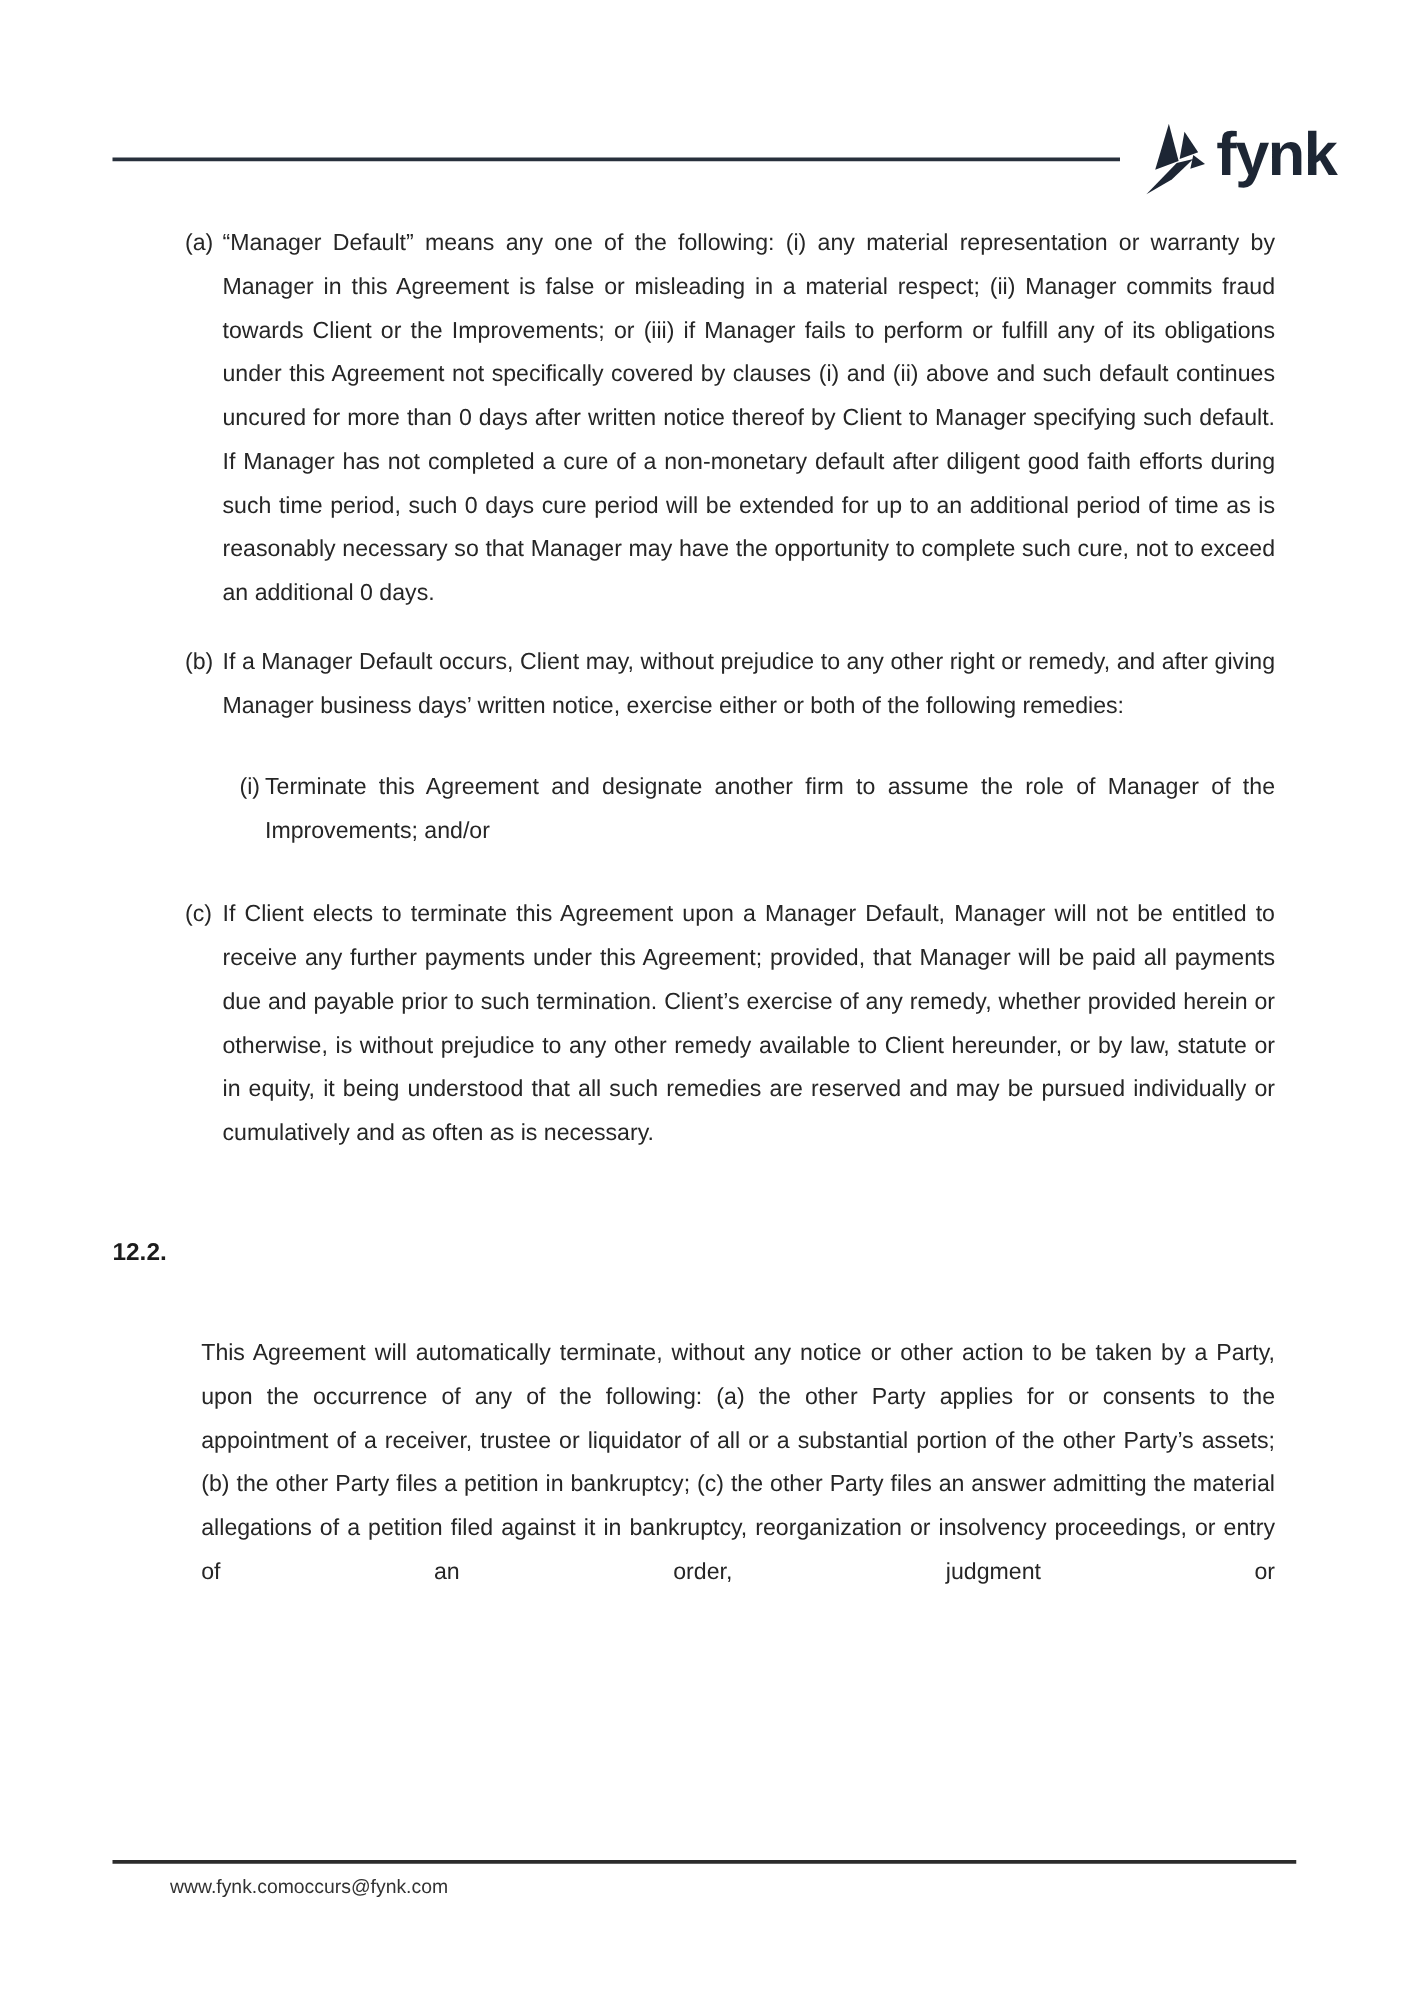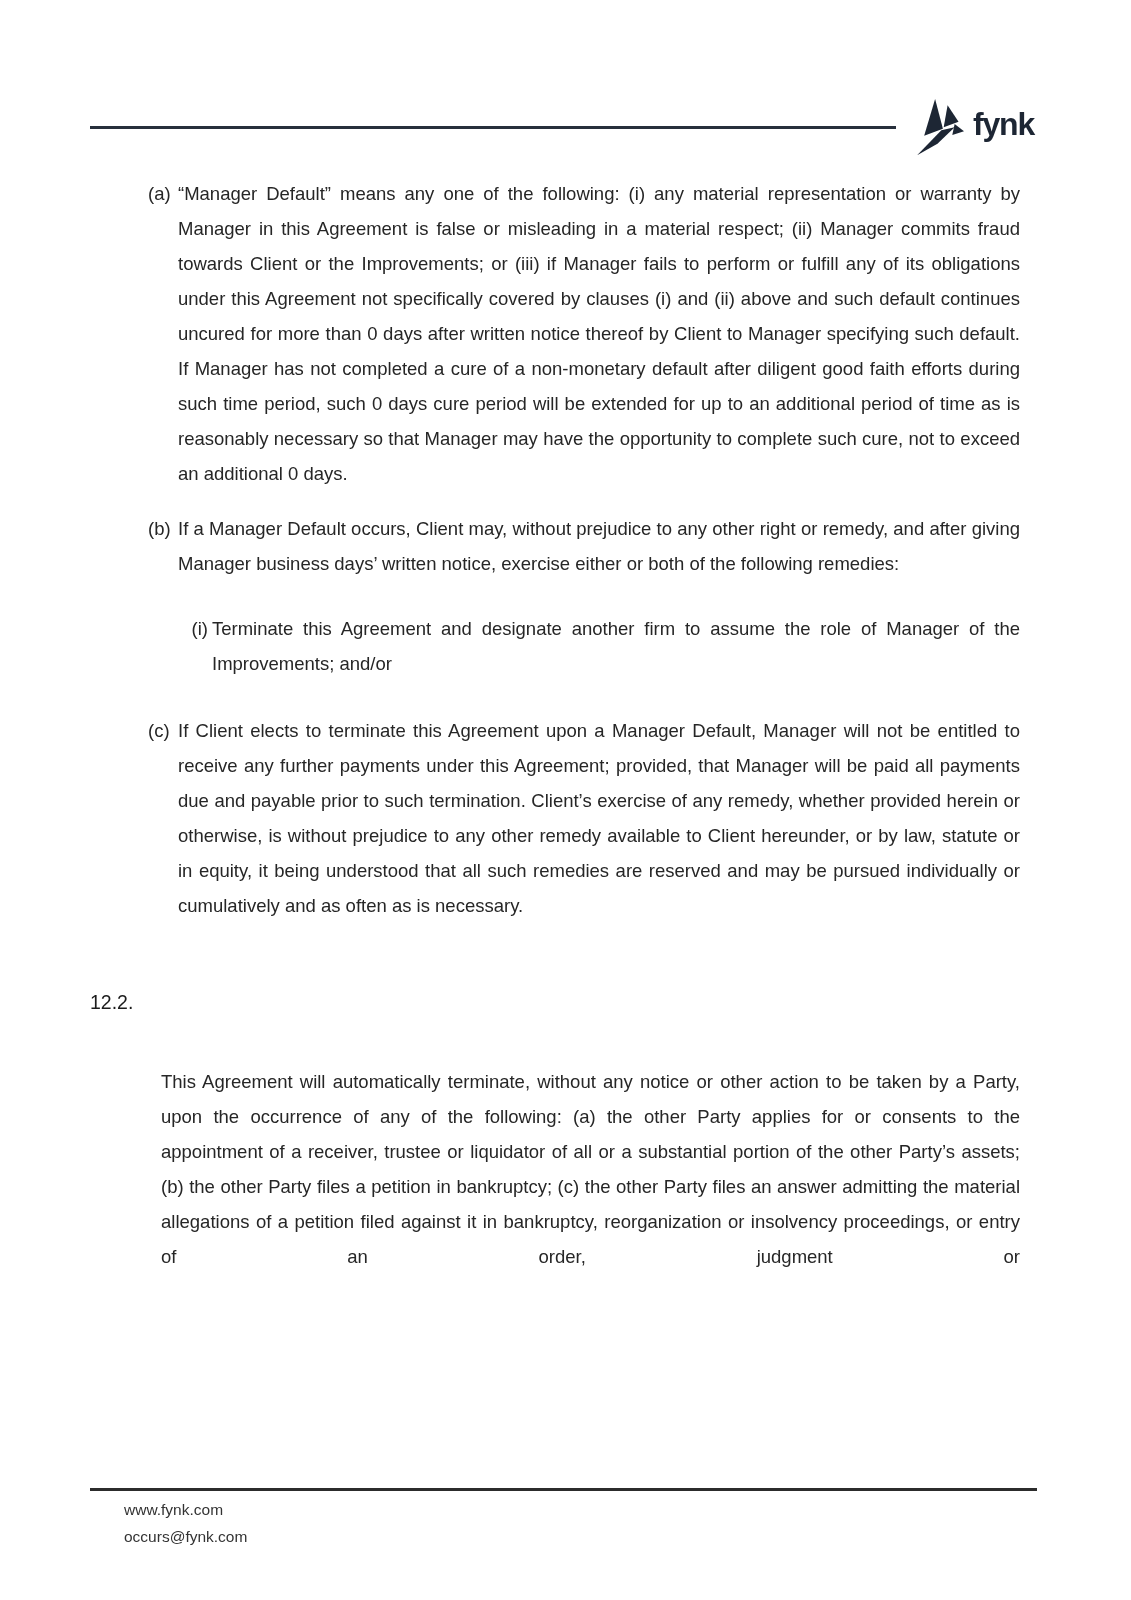--- a/index.html
+++ b/index.html
@@ -22,21 +22,21 @@
   }
   .logo {
     position: absolute;
     left: 914px; top: 98px;
     display: flex;
     align-items: center;
     gap: 9px;
   }
   .bird { width: 50px; height: 60px; fill: #1d2634; }
   .brand {
-    font-size: 32px;
+    font-size: 49px;
     font-weight: bold;
     color: #1d2634;
     letter-spacing: -1.2px;
     line-height: 1;
     transform: translateY(-4px);
   }
 
   
   .docbody {
     position: absolute;
@@ -52,43 +52,42 @@
   .sub > .marker { width: 26px; text-align: right; }
   .gap-b  { margin-top: 20px; }
   .gap-i  { margin-top: 30px; }
   .gap-ii { margin-top: 37px; }
   .gap-c  { margin-top: 32px; }
 
   .section-heading {
     margin-top: 62px;
     margin-left: -58px;
     display: flex;
-    font-weight: normal;
+    font-weight: bold;
     font-size: 19.5px;
     color: #1c1c1c;
   }
   .sec-num { width: 58px; flex: 0 0 58px; }
   .section-body {
     margin: 44px 0 0 13px;
     text-align: justify;
     text-align-last: justify;
   }
 
   
   .footer-rule {
     position: absolute;
     left: 90px; top: 1488px;
     width: 947px; height: 2.5px;
     background: #2c2c2c;
   }
   .footer-links {
     position: absolute;
-    left: 124px; top: 1497px;
+    left: 136px; top: 1497px;
     display: flex;
-    flex-direction: column;
     justify-content: space-between;
   }
   .flink {
     font-size: 15.5px;
     line-height: 26.5px;
     color: #333333;
     text-decoration: none;
     cursor: pointer;
   }
 </style>

